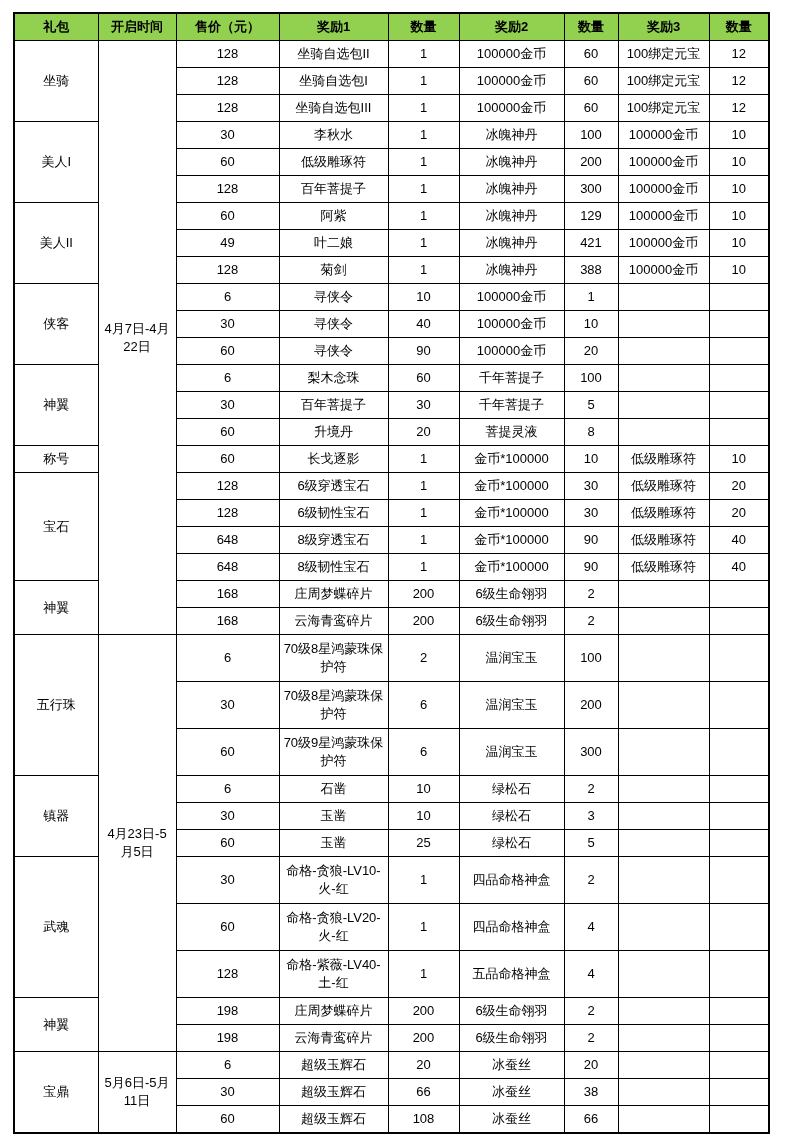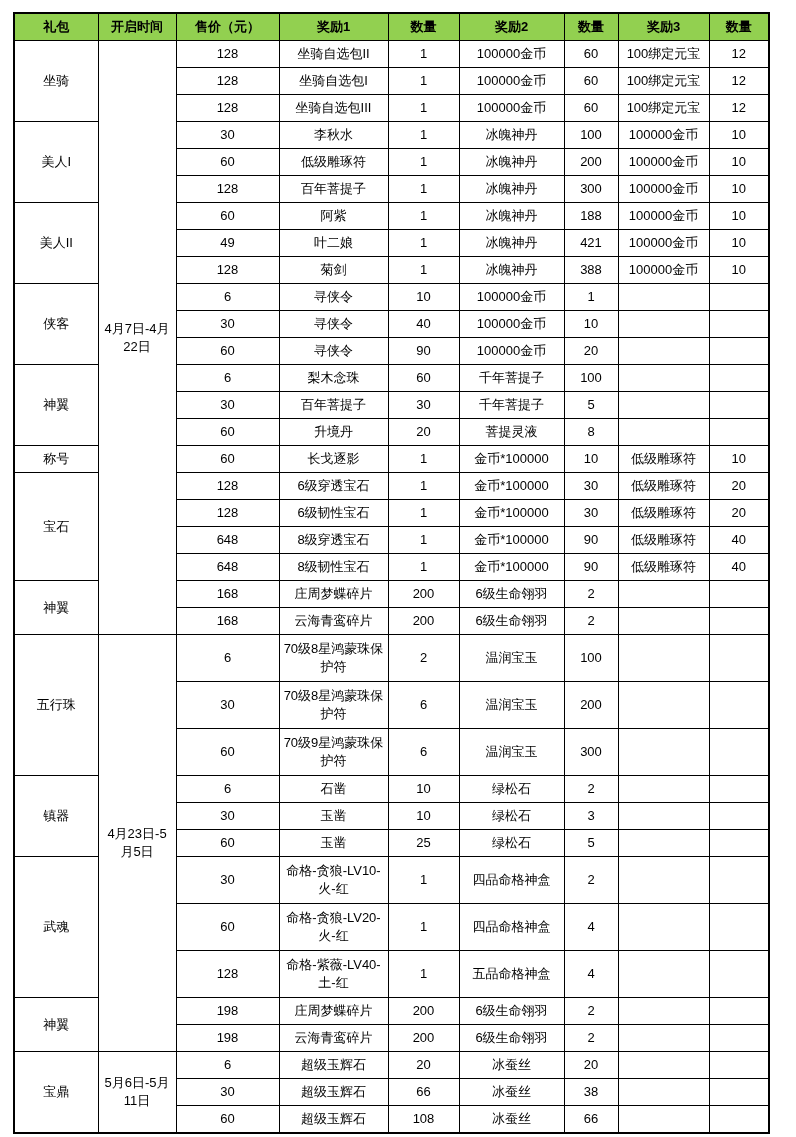--- a/index.html
+++ b/index.html
@@ -128,21 +128,21 @@
           <td>300</td>
           <td>100000金币</td>
           <td>10</td>
         </tr>
         <tr class="r-normal">
           <td rowspan="3">美人II</td>
           <td>60</td>
           <td>阿紫</td>
           <td>1</td>
           <td>冰魄神丹</td>
-          <td>188</td>
+          <td>129</td>
           <td>100000金币</td>
           <td>10</td>
         </tr>
         <tr class="r-normal">
           <td>49</td>
           <td>叶二娘</td>
           <td>1</td>
           <td>冰魄神丹</td>
           <td>421</td>
           <td>100000金币</td>

